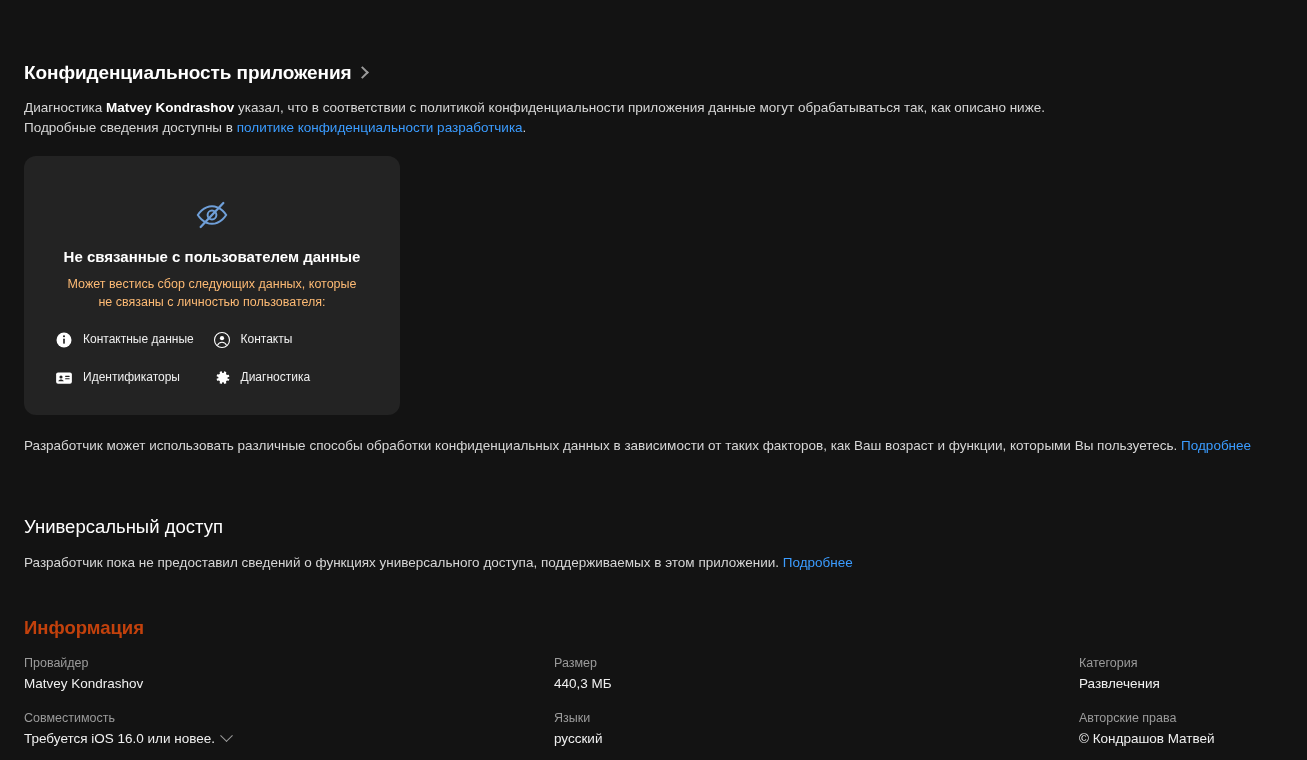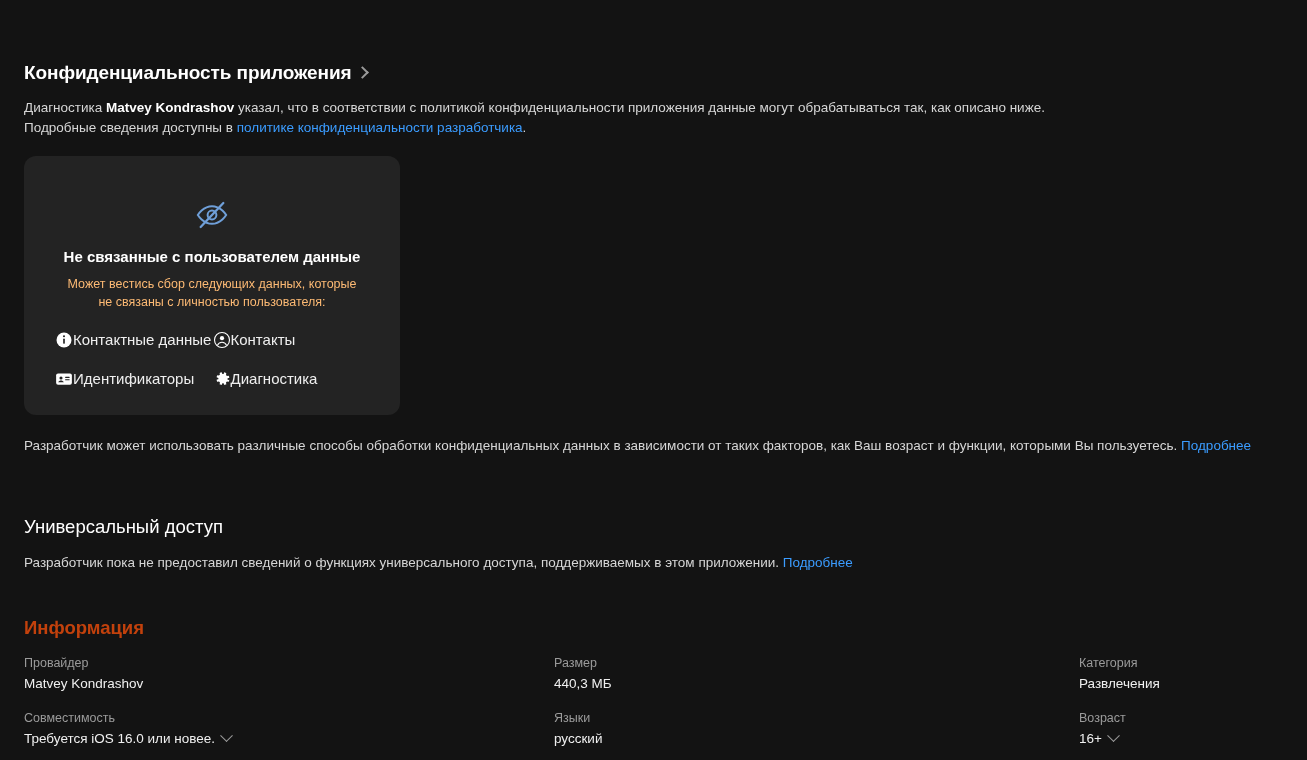--- a/index.html
+++ b/index.html
@@ -85,21 +85,22 @@
     margin-top: 20px;
     display: grid;
     grid-template-columns: 1fr 1fr;
     row-gap: 20px;
     text-align: left;
     padding: 0 12px 0 13px;
   }
   .card-item {
     display: flex;
     align-items: center;
-    font-size: 15px;
+    gap: 10px;
+    font-size: 12px;
     color: #efefef;
     line-height: 1.25;
   }
   .card-item .gi { flex: 0 0 auto; width: 18px; height: 18px; }
 
   
   .privacy-note {
     margin-top: 22px;
     font-size: 13.5px;
     color: #d6d6d6;
@@ -262,27 +263,20 @@
         </div>
       </div>
 
       <div class="info-cell">
         <div class="info-label">Языки</div>
         <div class="info-value">
           <span>русский</span>
         </div>
       </div>
 
-      <div class="info-cell">
-        <div class="info-label">Возраст</div>
-        <div class="info-value">
-          <span>16+</span>
-          <span class="chev-down"></span>
-        </div>
-      </div>
 
       <div class="info-cell">
         <div class="info-label">Авторские права</div>
         <div class="info-value">
           <span>© Кондрашов Матвей</span>
         </div>
       </div>
 
     </div>
   </div>

